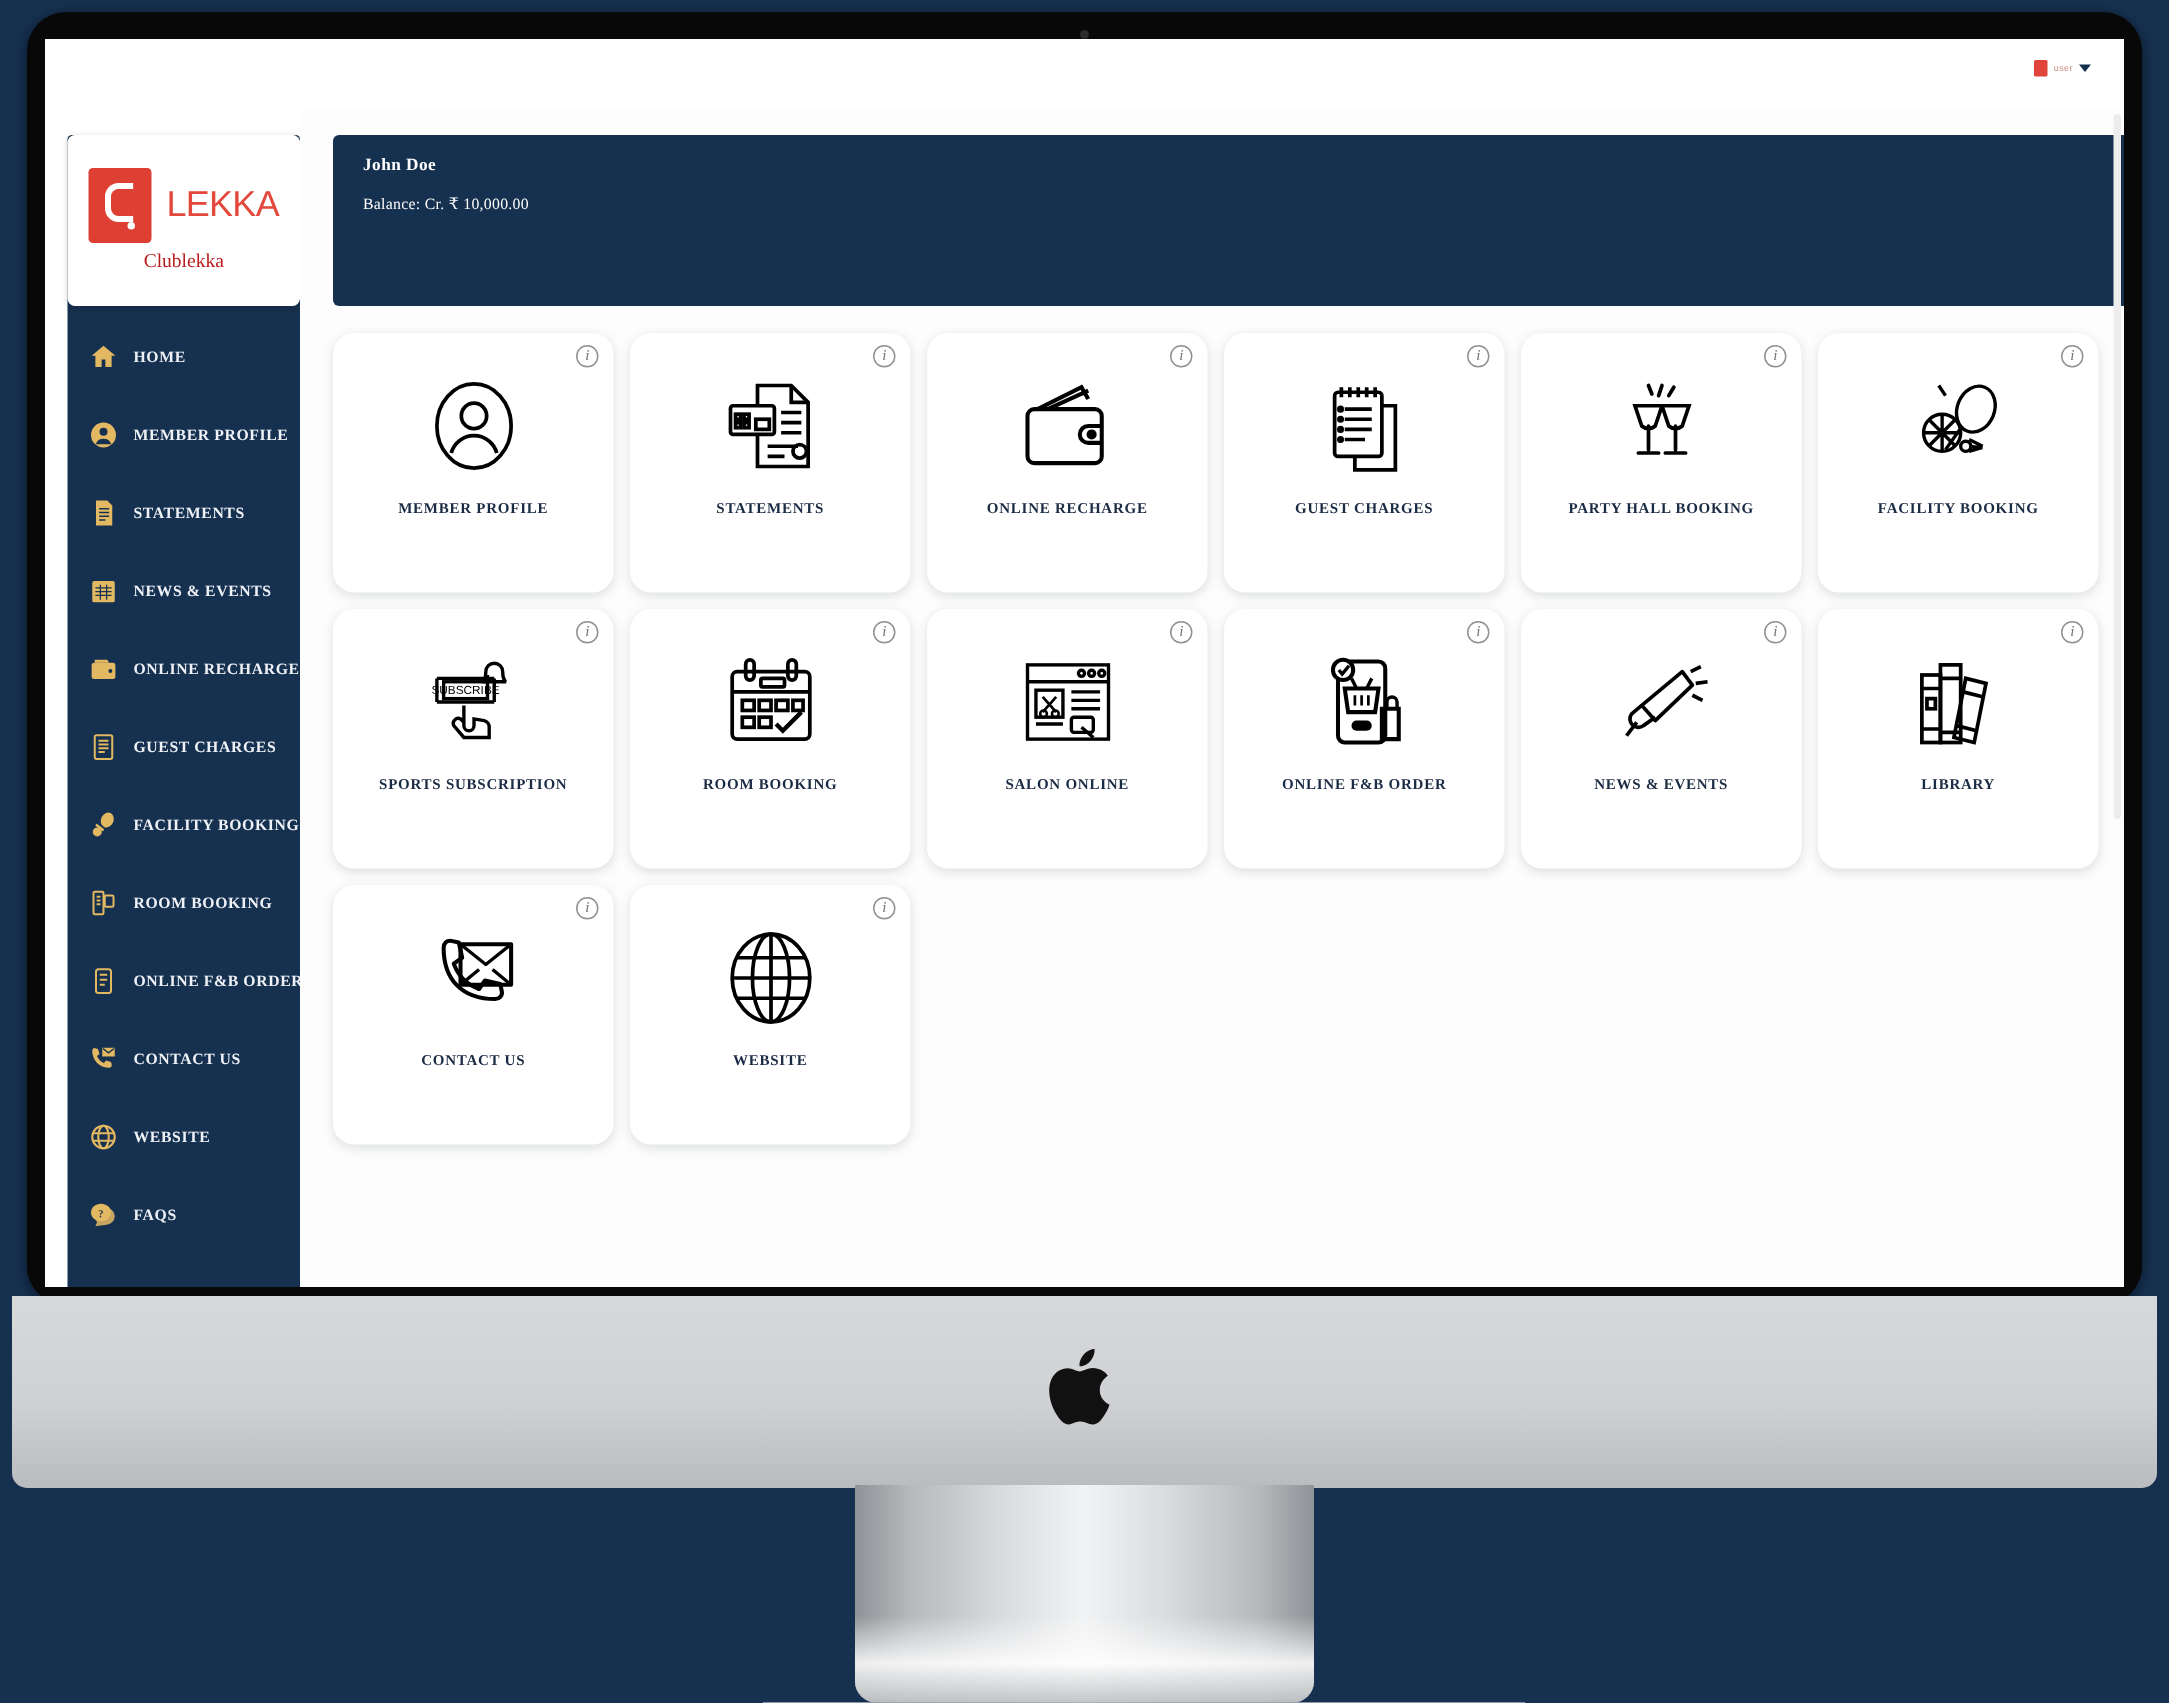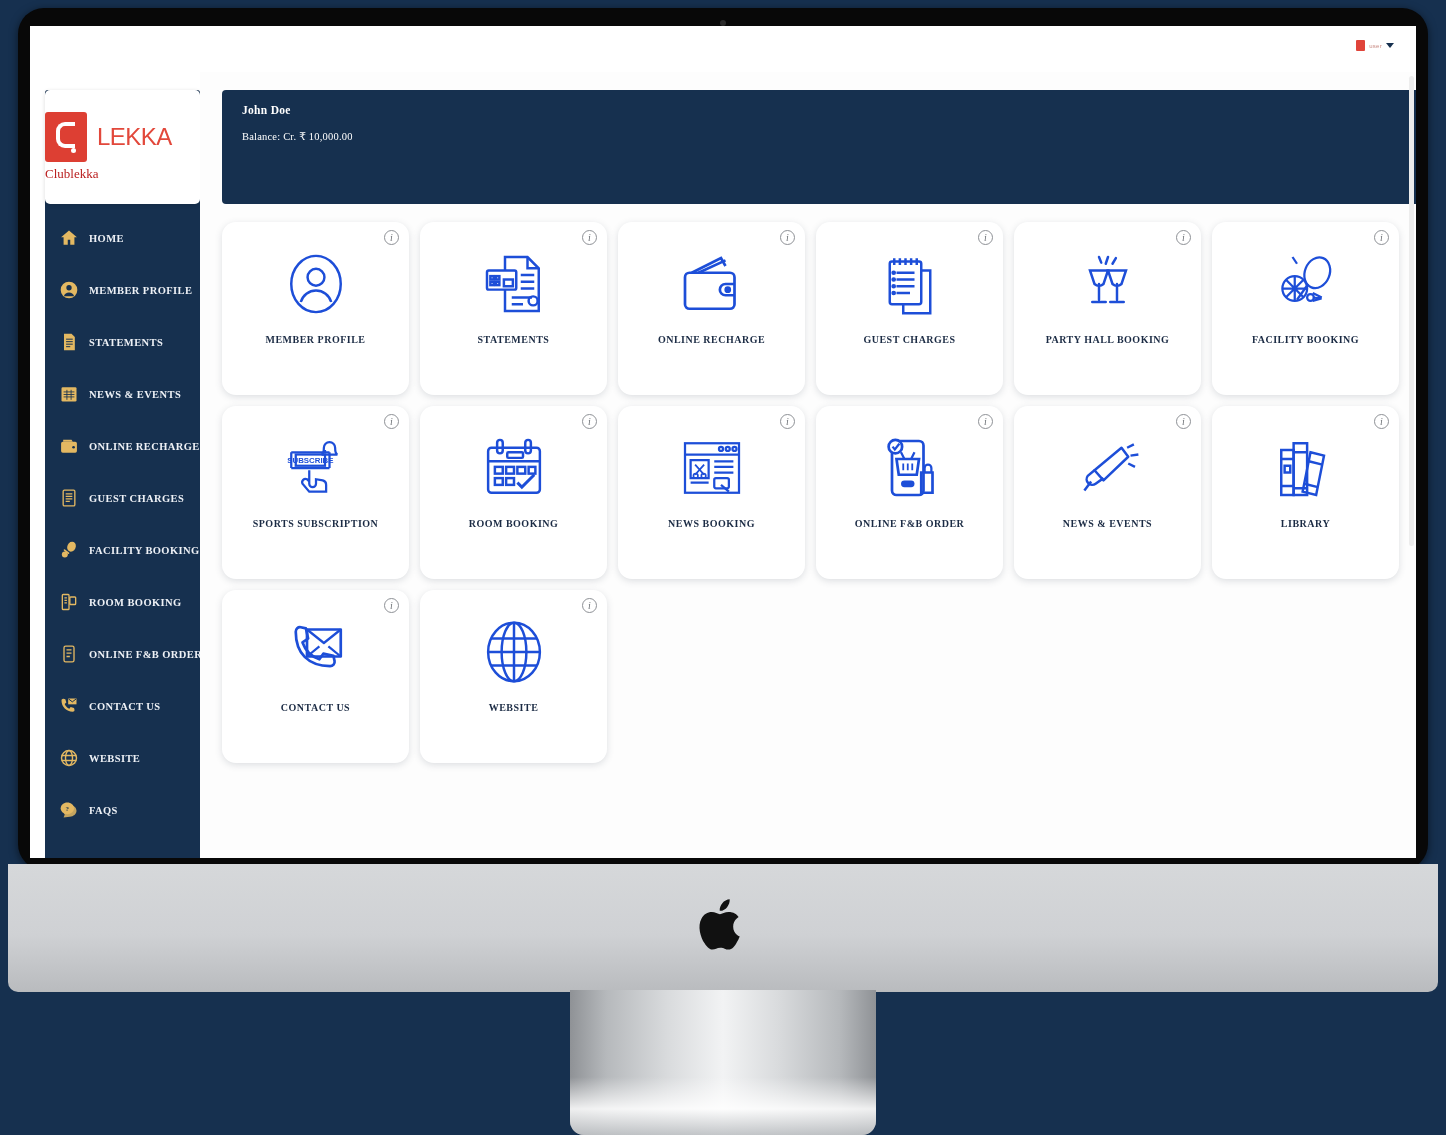--- a/index.html
+++ b/index.html
@@ -113,21 +113,21 @@
   }
   .brand-card {
     position: absolute;
     left: 0; top: 0;
     width: 155px; height: 114px;
     background: #ffffff;
     border-radius: 5px;
     box-shadow: 0 1px 4px rgba(0,0,0,0.14);
     display: flex;
     flex-direction: column;
-    align-items: flex-start;
+    align-items: center;
     justify-content: center;
     gap: 4px;
   }
   .brand-row {
     display: flex; align-items: center; gap: 10px;
   }
   .brand-mark {
     width: 42px; height: 50px;
     background: #dd3f33;
     border-radius: 3px;
@@ -252,22 +252,22 @@
     color: #6f7378;
     font-size: 10px;
     font-style: italic;
     font-family: "Liberation Serif", serif;
     display: flex; align-items: center; justify-content: center;
     cursor: pointer;
   }
   .tile-icon {
     margin-top: 26px;
     width: 72px; height: 72px;
-    color: #1d4ed8;
-    display: flex; align-items: center; justify-content: center; font-weight: bold;
+    color: #000000;
+    display: flex; align-items: center; justify-content: center;
   }
   .tile-icon svg { width: 100%; height: 100%; display: block; }
   .tile-label {
     margin-top: 14px;
     font-size: 10px;
     font-weight: bold;
     letter-spacing: 0.5px;
     color: #1b2b44;
     text-align: center;
     padding: 0 6px;
@@ -602,21 +602,21 @@
               <circle cx="52" cy="15" r="1.8"></circle>
               <rect x="13" y="25" width="16" height="16"></rect>
               <path d="M17 29l8 9M25 29l-8 9" stroke-width="1.6"></path>
               <circle cx="17.5" cy="39" r="2" stroke-width="1.5"></circle>
               <circle cx="24.5" cy="39" r="2" stroke-width="1.5"></circle>
               <path d="M34 26h17M34 31h17M34 36h17M13 45h16"></path>
               <rect x="34" y="41" width="13" height="9" rx="1.5"></rect>
               <path d="M40 47l7 6" stroke-width="2"></path>
             </svg>
         </div>
-        <div class="tile-label">NEWS BOOKING</div>
+        <div class="tile-label">SALON ONLINE</div>
       </div>
 
       <div class="tile">
         <div class="tile-info">i</div>
         <div class="tile-icon">
           <svg viewBox="0 0 64 64" fill="none" stroke="currentColor" stroke-width="2.4">
               <rect x="16" y="8" width="28" height="48" rx="4"></rect>
               <path d="M20 24h20l-2 14H22z"></path>
               <path d="M24 18l3 6M36 18l-3 6" stroke-width="2"></path>
               <path d="M26 28v6M30 28v6M34 28v6" stroke-width="1.6"></path>

